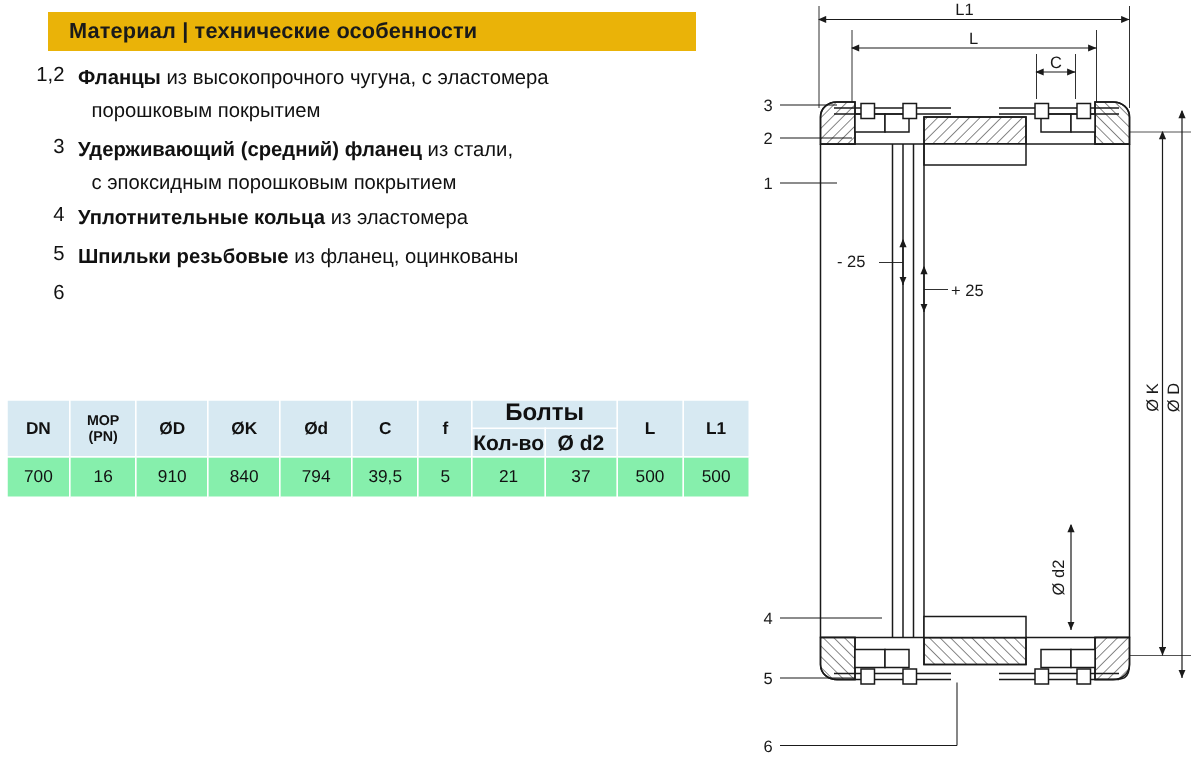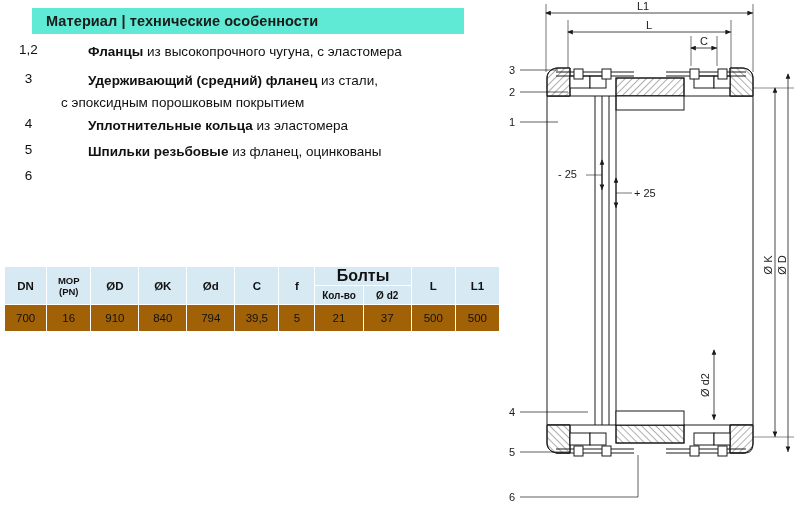--- a/index.html
+++ b/index.html
@@ -29,21 +29,21 @@
     width: 500px;
     height: 509px;
   }
 
   .title-bar {
     position: absolute;
     left: 32px;
     top: 8px;
     width: 432px;
     height: 26px;
-    background: #5eead4;
+    background: #eab308;
     display: flex;
     align-items: center;
   }
   .title-bar .title-text {
     font-size: 14.5px;
     font-weight: bold;
     color: #1a1a1a;
     padding-left: 14px;
     letter-spacing: 0.1px;
   }
@@ -55,34 +55,33 @@
     width: 470px;
   }
   .spec-row {
     display: flex;
     align-items: flex-start;
     margin-bottom: 3px;
   }
   .spec-num {
     width: 38px;
     flex: 0 0 38px;
-    text-align: center;
+    text-align: right;
     padding-right: 9px;
     font-size: 13.5px;
     box-sizing: border-box;
     color: #111;
   }
   .spec-body {
     font-size: 13.5px;
     line-height: 19px;
     color: #111;
   }
   .spec-body b {
     font-weight: bold;
-    margin-left: 36px;
   }
   .spec-sub {
     font-size: 13.5px;
     line-height: 19px;
     padding-left: 47px;
     color: #111;
   }
   .spec-plus {
     font-size: 13.5px;
     line-height: 19px;
@@ -112,35 +111,35 @@
     padding: 0;
     font-weight: normal;
   }
   .spec-table thead td, .spec-table thead th {
     background: #d7e9f2;
     font-weight: bold;
     height: 34px;
     color: #111;
   }
   .spec-table tbody td {
-    background: #a16207;
+    background: #86efac;
     height: 26px;
     color: #111;
   }
   .th-bolts {
     background: #d7e9f2;
     font-weight: bold;
     height: 16px !important;
     font-size: 16px;
   }
   .th-sub {
     background: #d7e9f2;
     font-weight: bold;
     height: 18px !important;
-    font-size: 10px;
+    font-size: 14px;
   }
   .mop-small { font-size: 9.5px; line-height: 11px; display:block; }
   .col-dn { width: 42px; }
   .col-mop { width: 44px; }
   .col-od { width: 48px; }
   .col-ok { width: 48px; }
   .col-odd { width: 48px; }
   .col-c { width: 44px; }
   .col-f { width: 36px; }
   .col-kolvo { width: 48px; }
@@ -172,20 +171,21 @@
     </div>
 
     <div class="spec-list">
 
       <div class="spec-row">
         <div class="spec-num">1,2</div>
         <div class="spec-body">
           <b>Фланцы</b><span> из высокопрочного чугуна,  с эластомера</span>
         </div>
       </div>
+      <div class="spec-sub">порошковым покрытием</div>
 
 
       <div class="gap-sm"></div>
 
       <div class="spec-row">
         <div class="spec-num">3</div>
         <div class="spec-body">
           <b>Удерживающий (средний) фланец</b><span> из стали,</span>
         </div>
       </div>

